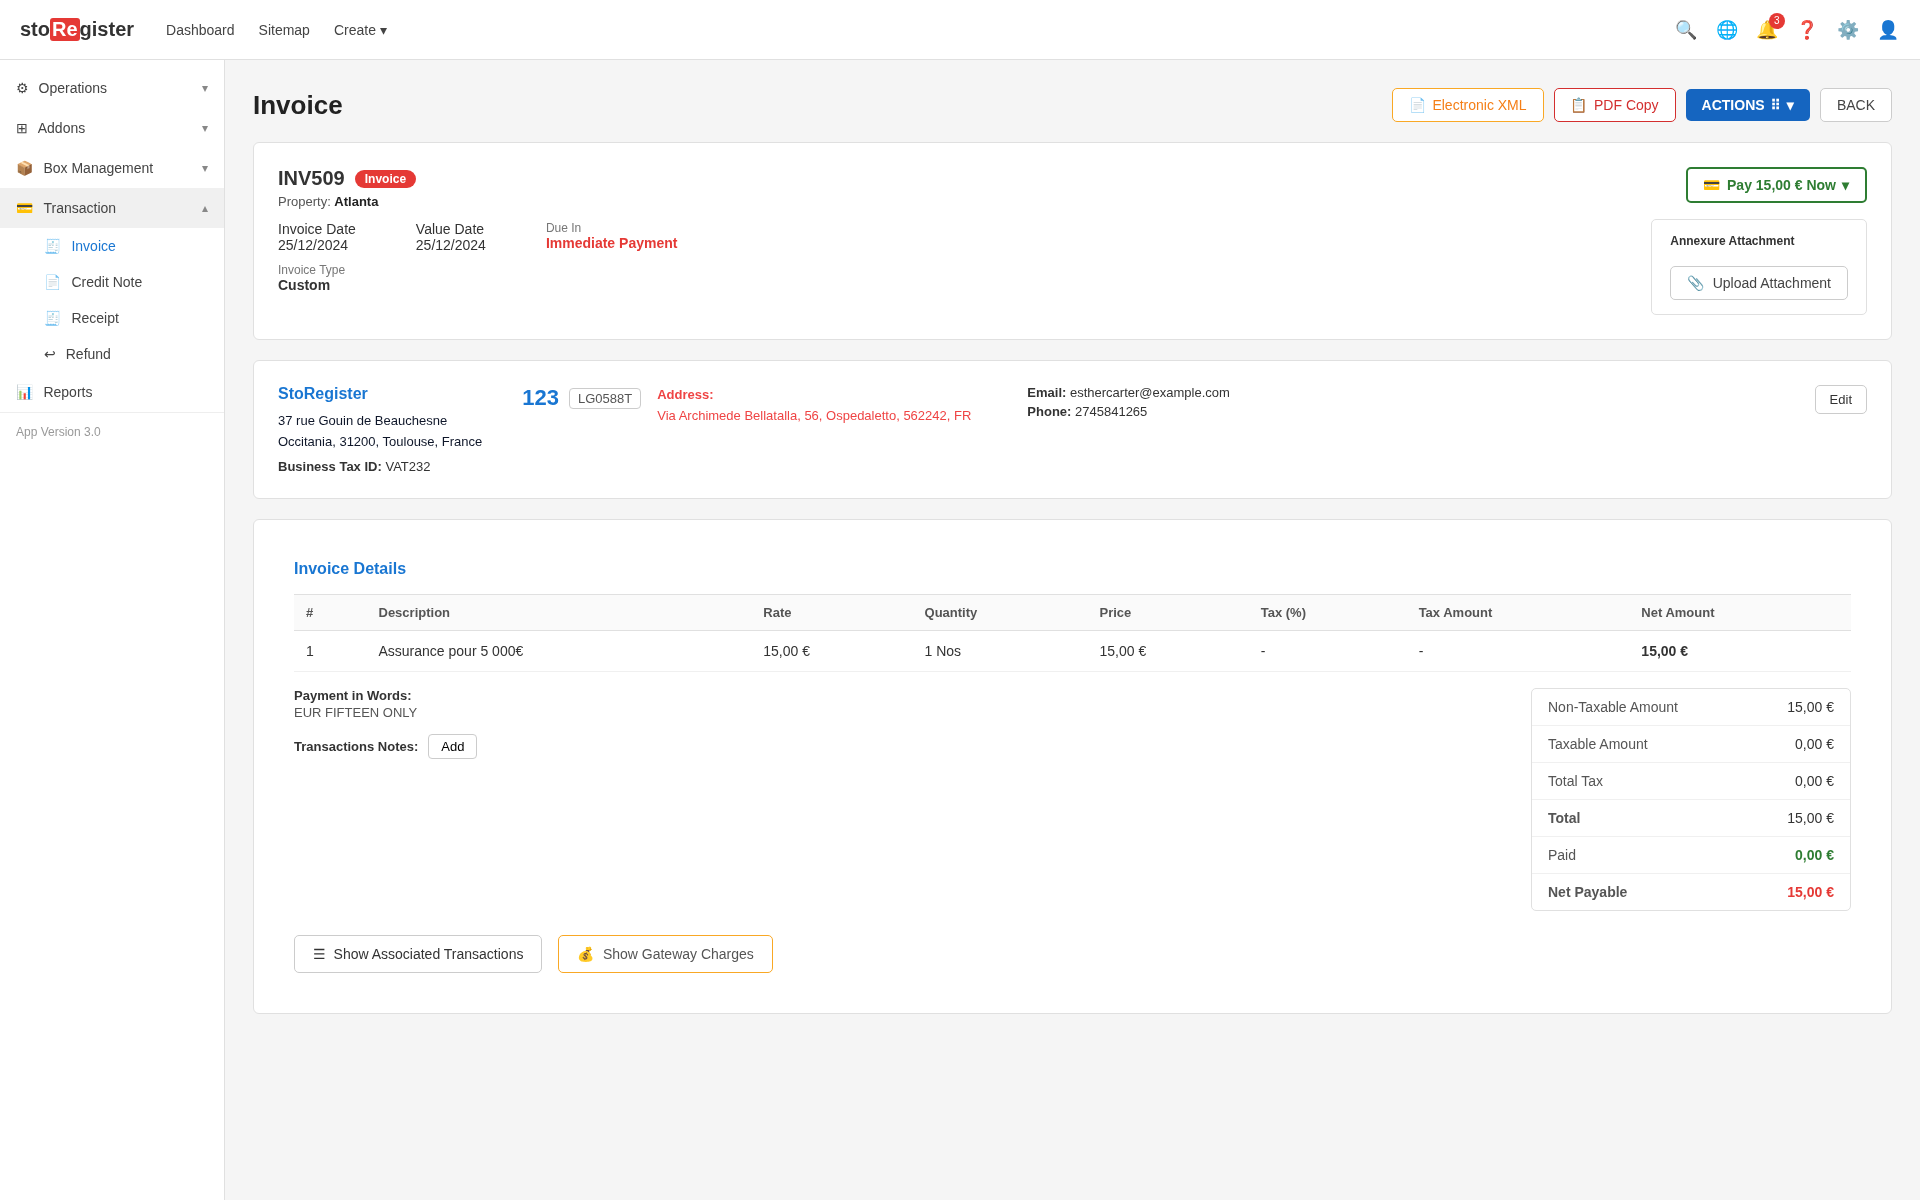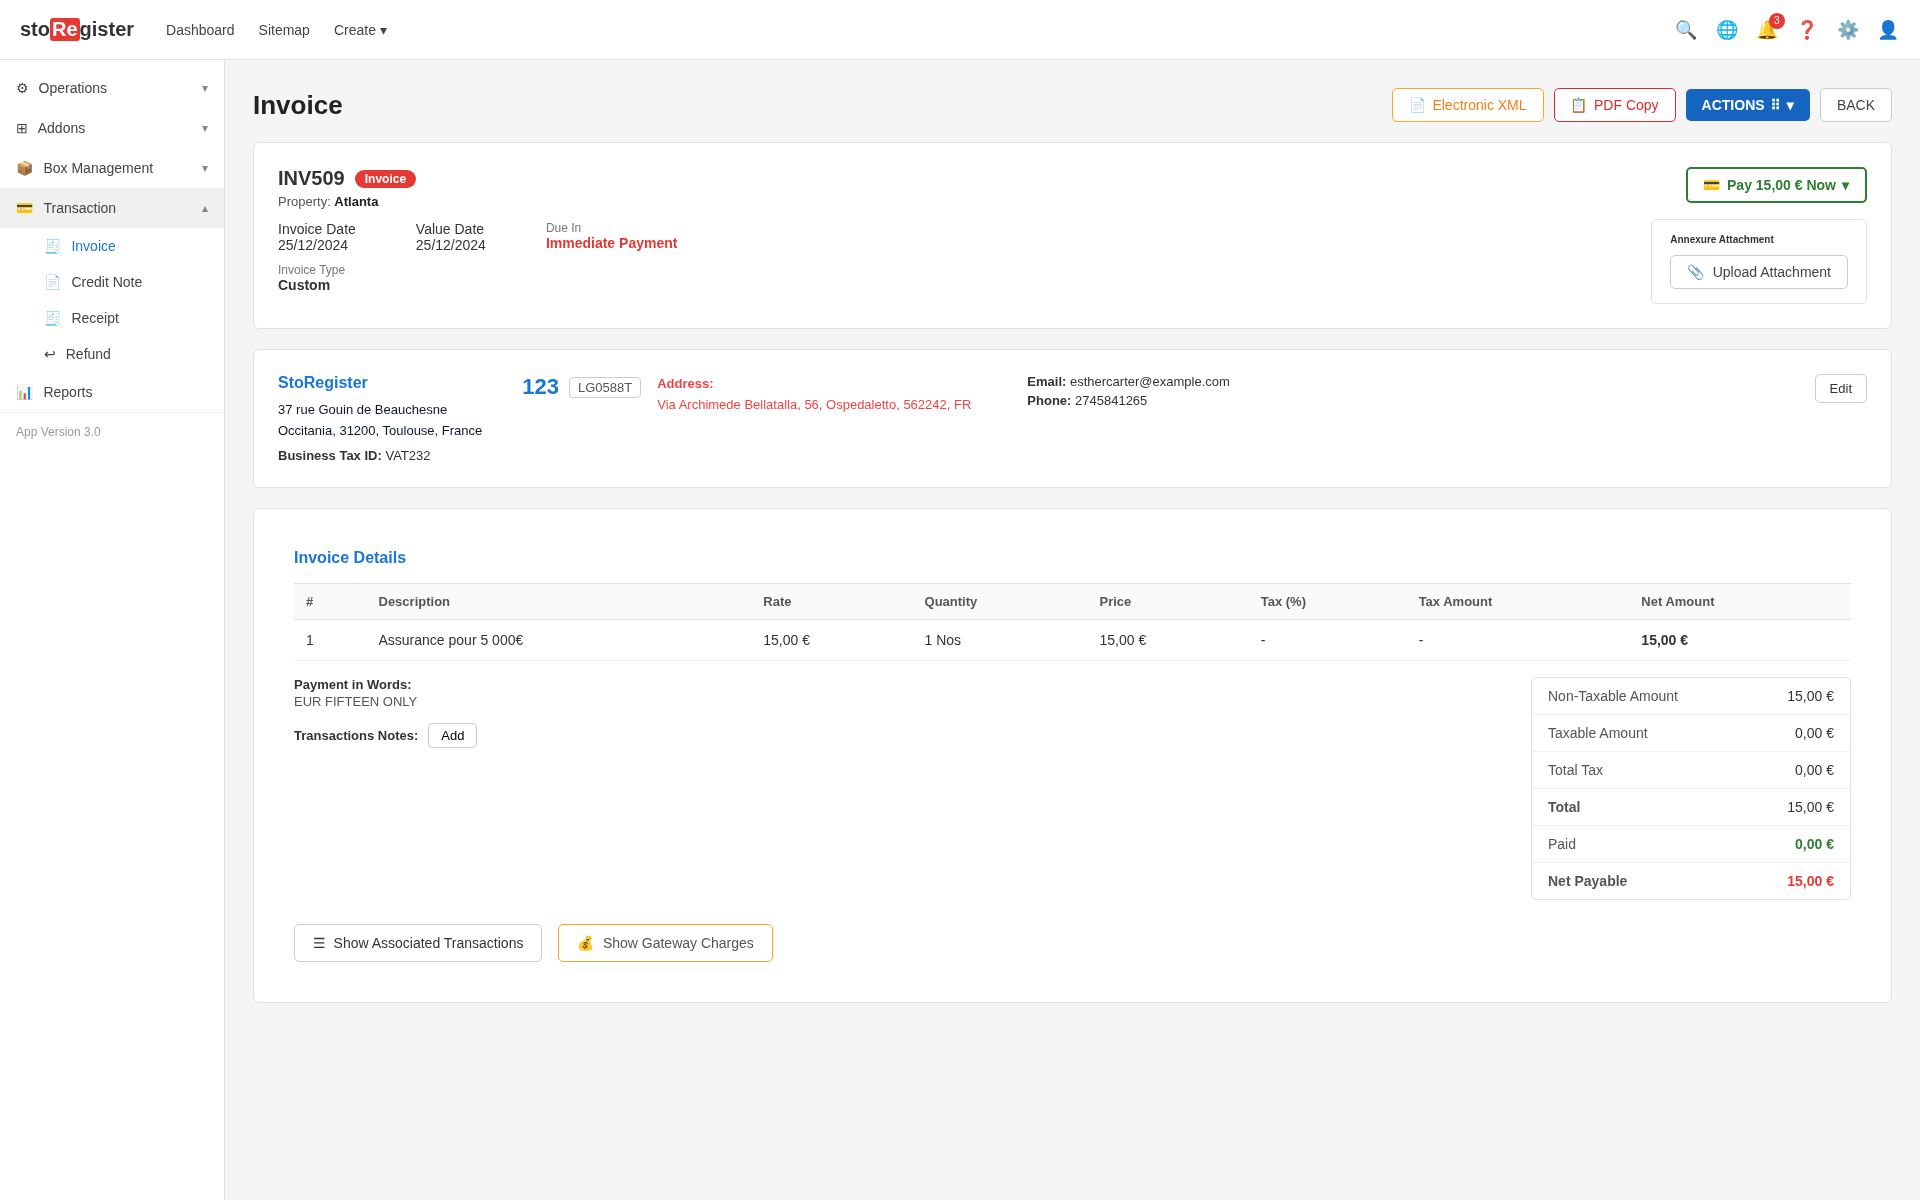--- a/index.html
+++ b/index.html
@@ -49,21 +49,21 @@
     .property strong { color: #222; }
     .due-in-block label { font-size: 12px; color: #777; display: block; }
     .due-immediate { color: #e53935; font-weight: 600; }
     .inv-type { margin-top: 8px; }
     .inv-type label { font-size: 12px; color: #777; display: block; }
     .inv-type .type-val { font-weight: 600; }
 
     .pay-btn { background: #fff; border: 2px solid #2e7d32; color: #2e7d32; border-radius: 5px; padding: 8px 16px; font-size: 14px; font-weight: 600; cursor: pointer; display: inline-flex; align-items: center; gap: 6px; }
 
     .annexure-box { border: 1px solid #e0e0e0; border-radius: 5px; padding: 14px 18px; }
-    .annexure-title { font-size: 10px; font-weight: 600; margin-bottom: 10px; }
+    .annexure-title { font-size: 12px; font-weight: 600; margin-bottom: 18px; }
     .upload-btn { border: 1px solid #ccc; border-radius: 5px; padding: 8px 16px; cursor: pointer; background: #fff; color: #444; display: inline-flex; align-items: center; gap: 8px; font-size: 14px; }
 
     
     .company-card { background: #fff; border: 1px solid #e0e0e0; border-radius: 6px; padding: 24px; margin-bottom: 20px; }
     .company-name { color: #1976d2; font-size: 16px; font-weight: 700; margin-bottom: 8px; }
     .company-addr { color: #0f172a; font-size: 13px; line-height: 1.6; }
     .company-tax { font-size: 13px; margin-top: 6px; }
     .cust-id { font-size: 22px; font-weight: 700; color: #1976d2; }
     .cust-tag { background: #fff; border: 1px solid #ccc; border-radius: 4px; padding: 2px 8px; font-size: 13px; color: #555; }
     .cust-addr { color: #ef4444; font-size: 13px; line-height: 1.6; }

